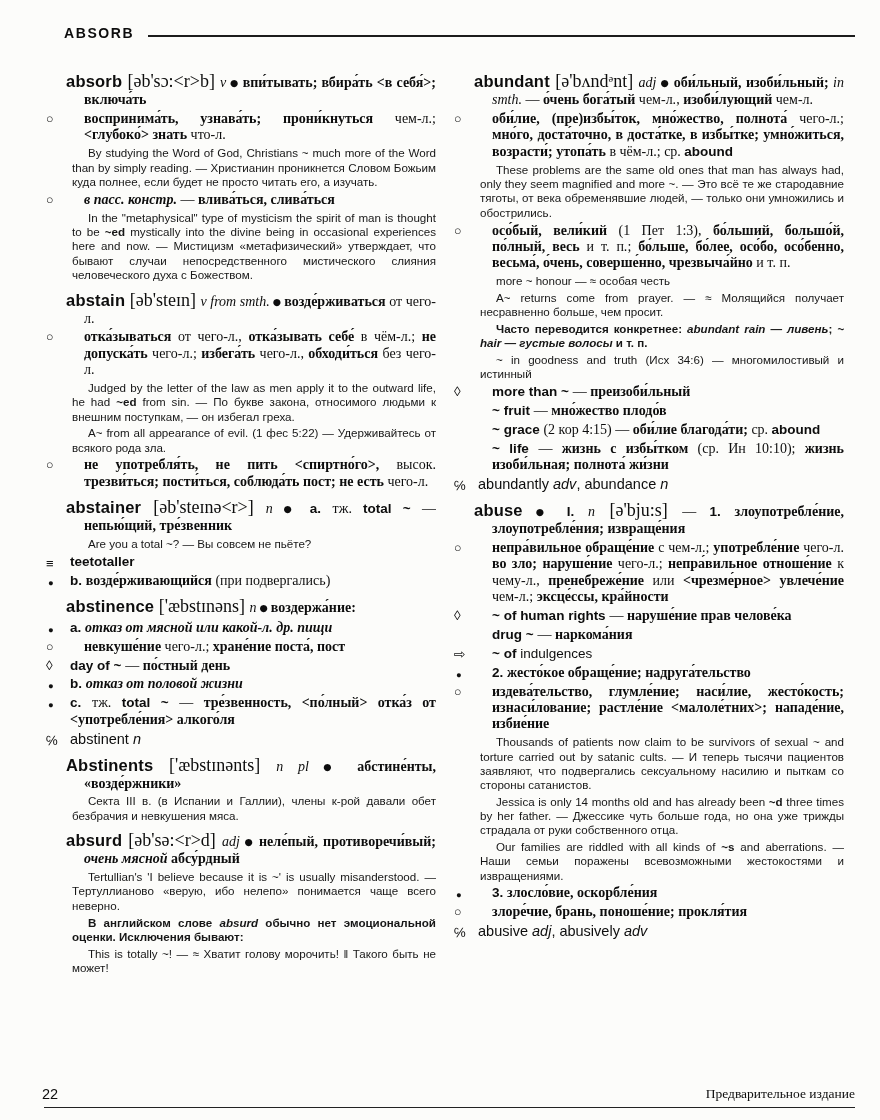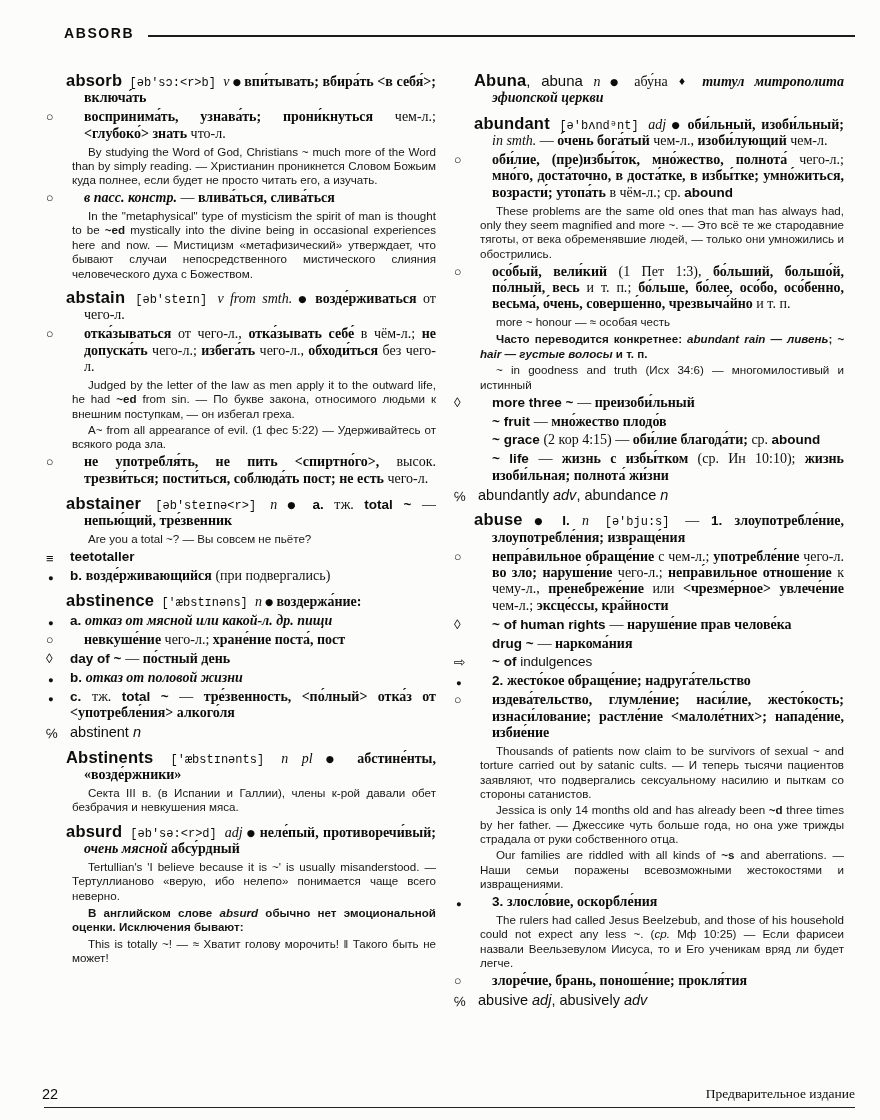--- a/index.html
+++ b/index.html
@@ -46,21 +46,21 @@
   }
   .m-circle{font-size:12.5px;font-weight:700;}
   .m-dot{font-size:9.5px;top:4px;left:4px;}
   .m-dia{font-size:13.5px;font-weight:400;top:0;}
   .m-eq{font-size:13px;font-weight:700;top:2px;}
   .m-arr{font-size:14px;top:0;}
   .m-drv{font-size:13.5px;top:2px;}
   
   .s-hw{font-family:"Liberation Sans","DejaVu Sans",sans-serif;font-weight:700;font-size:16.5px;letter-spacing:.2px;}
   .s-hw2{font-family:"Liberation Sans","DejaVu Sans",sans-serif;font-size:15px;}
-  .s-pr{font-family:Liberation Mono, monospace;font-size:12px;}
+  .s-pr{font-family:Liberation Serif, serif;font-size:18px;}
   .s-pos{font-style:italic;}
   .s-rub{font-weight:700;}
   .s-it{}
   .s-bi{font-weight:700;font-style:italic;}
   .s-b{font-family:"Liberation Sans","DejaVu Sans",sans-serif;font-weight:700;font-size:13.5px;}
   .s-sans{font-family:"Liberation Sans","DejaVu Sans",sans-serif;font-size:13.5px;}
   .s-d{font-weight:400;}
   .s-bl{font-size:9.5px;vertical-align:1.5px;font-family:"DejaVu Sans",sans-serif;}
   .s-dm{font-size:9.5px;vertical-align:1px;font-family:"DejaVu Sans",sans-serif;}
   .s-eb{font-weight:700;}
@@ -173,48 +173,48 @@
         </div>
         <div class="para k-note">
           <div class="txt"><span class="s-eb">В английском слове </span><span class="s-ebi">absurd</span><span class="s-eb"> обычно нет эмоциональной оценки. Исключения бывают:</span></div>
         </div>
         <div class="para k-example">
           <div class="txt"><span class="s-e">This is totally ~! — ≈ Хватит голову морочить! ‖ Такого быть не может!</span></div>
         </div>
       </div>
     <div class="col">
         <div class="para k-entry">
-          <div class="txt"><span class="s-hw">Abuna</span><span class="s-hw2">, abuna </span><span class="s-pos">n</span><span class="s-bl"> ● </span><span class="s-ru">абу́на </span><span class="s-dm">♦ </span><span class="s-bi">титул митрополита эфиопской церкви</span></div>
-        </div>
-        <div class="para k-entry">
           <div class="txt"><span class="s-hw">abundant</span><span class="s-pr"> [ə'bʌndᵊnt] </span><span class="s-pos">adj</span><span class="s-bl"> ● </span><span class="s-rub">оби́льный, изоби́льный; </span><span class="s-pos">in smth.</span><span class="s-ru"> — </span><span class="s-rub">о́чень бога́тый </span><span class="s-it">чем-л.</span><span class="s-ru">, </span><span class="s-rub">изоби́лующий </span><span class="s-it">чем-л.</span></div>
         </div>
         <div class="para k-sense">
           <span class="marker m-circle">○</span>
           <div class="txt"><span class="s-rub">оби́лие, (пре)избы́ток, мно́жество, полнота́ </span><span class="s-it">чего-л.</span><span class="s-ru">; </span><span class="s-rub">мно́го, доста́точно, в доста́тке, в избы́тке; умно́житься, возрасти́; утопа́ть </span><span class="s-it">в чём-л.</span><span class="s-ru">; </span><span class="s-it">ср. </span><span class="s-b">abound</span></div>
         </div>
         <div class="para k-example">
           <div class="txt"><span class="s-e">These problems are the same old ones that man has always had, only they seem magnified and more ~. — Это всё те же стародавние тяготы, от века обременявшие людей, — только они умножились и обострились.</span></div>
         </div>
         <div class="para k-sense">
           <span class="marker m-circle">○</span>
           <div class="txt"><span class="s-rub">осо́бый, вели́кий </span><span class="s-ru">(1 Пет 1:3), </span><span class="s-rub">бо́льший, большо́й, по́лный, весь </span><span class="s-it">и т. п.</span><span class="s-ru">; </span><span class="s-rub">бо́льше, бо́лее, осо́бо, осо́бенно, весьма́, о́чень, соверше́нно, чрезвыча́йно </span><span class="s-it">и т. п.</span></div>
         </div>
         <div class="para k-example">
           <div class="txt"><span class="s-e">more ~ honour — ≈ особая честь</span></div>
+        </div>
+        <div class="para k-example">
+          <div class="txt"><span class="s-e">A~ returns come from prayer. — ≈ Молящийся получает несравненно больше, чем просит.</span></div>
         </div>
         <div class="para k-note">
           <div class="txt"><span class="s-eb">Часто переводится конкретнее: </span><span class="s-ebi">abundant rain</span><span class="s-eb"> — </span><span class="s-ebi">ливень</span><span class="s-eb">; </span><span class="s-ebi">~ hair</span><span class="s-eb"> — </span><span class="s-ebi">густые волосы</span><span class="s-eb"> и т. п.</span></div>
         </div>
         <div class="para k-example">
           <div class="txt"><span class="s-e">~ in goodness and truth (Исх 34:6) — многомилостивый и истинный</span></div>
         </div>
         <div class="para k-sense">
           <span class="marker m-dia">◊</span>
-          <div class="txt"><span class="s-b">more three ~ </span><span class="s-ru">— </span><span class="s-rub">преизоби́льный</span></div>
+          <div class="txt"><span class="s-b">more than ~ </span><span class="s-ru">— </span><span class="s-rub">преизоби́льный</span></div>
         </div>
         <div class="para k-phrase">
           <div class="txt"><span class="s-b">~ fruit </span><span class="s-ru">— </span><span class="s-rub">мно́жество плодо́в</span></div>
         </div>
         <div class="para k-phrase">
           <div class="txt"><span class="s-b">~ grace </span><span class="s-ru">(2 кор 4:15) — </span><span class="s-rub">оби́лие благода́ти; </span><span class="s-it">ср. </span><span class="s-b">abound</span></div>
         </div>
         <div class="para k-phrase">
           <div class="txt"><span class="s-b">~ life </span><span class="s-ru">— </span><span class="s-rub">жизнь с избы́тком </span><span class="s-ru">(</span><span class="s-it">ср.</span><span class="s-ru"> Ин 10:10); </span><span class="s-rub">жизнь изоби́льная; полнота́ жи́зни</span></div>
         </div>
@@ -253,23 +253,20 @@
         </div>
         <div class="para k-example">
           <div class="txt"><span class="s-e">Jessica is only 14 months old and has already been </span><span class="s-eb">~d</span><span class="s-e"> three times by her father. — Джессике чуть больше года, но она уже трижды страдала от руки собственного отца.</span></div>
         </div>
         <div class="para k-example">
           <div class="txt"><span class="s-e">Our families are riddled with all kinds of </span><span class="s-eb">~s</span><span class="s-e"> and aberrations. — Наши семьи поражены всевозможными жестокостями и извращениями.</span></div>
         </div>
         <div class="para k-sense">
           <span class="marker m-dot">●</span>
           <div class="txt"><span class="s-b">3. </span><span class="s-rub">злосло́вие, оскорбле́ния</span></div>
-        </div>
-        <div class="para k-example">
-          <div class="txt"><span class="s-e">The rulers had called Jesus Beelzebub, and those of his household could not expect any less ~. (</span><span class="s-ei">ср.</span><span class="s-e"> Мф 10:25) — Если фарисеи назвали Веельзевулом Иисуса, то и Его ученикам вряд ли будет легче.</span></div>
         </div>
         <div class="para k-sense">
           <span class="marker m-circle">○</span>
           <div class="txt"><span class="s-rub">злоре́чие, брань, поноше́ние; прокля́тия</span></div>
         </div>
         <div class="para k-deriv">
           <span class="marker m-drv">℅</span>
           <div class="txt"><span class="s-d">abusive </span><span class="s-pos">adj</span><span class="s-d">, abusively </span><span class="s-pos">adv</span></div>
         </div>
       </div>

